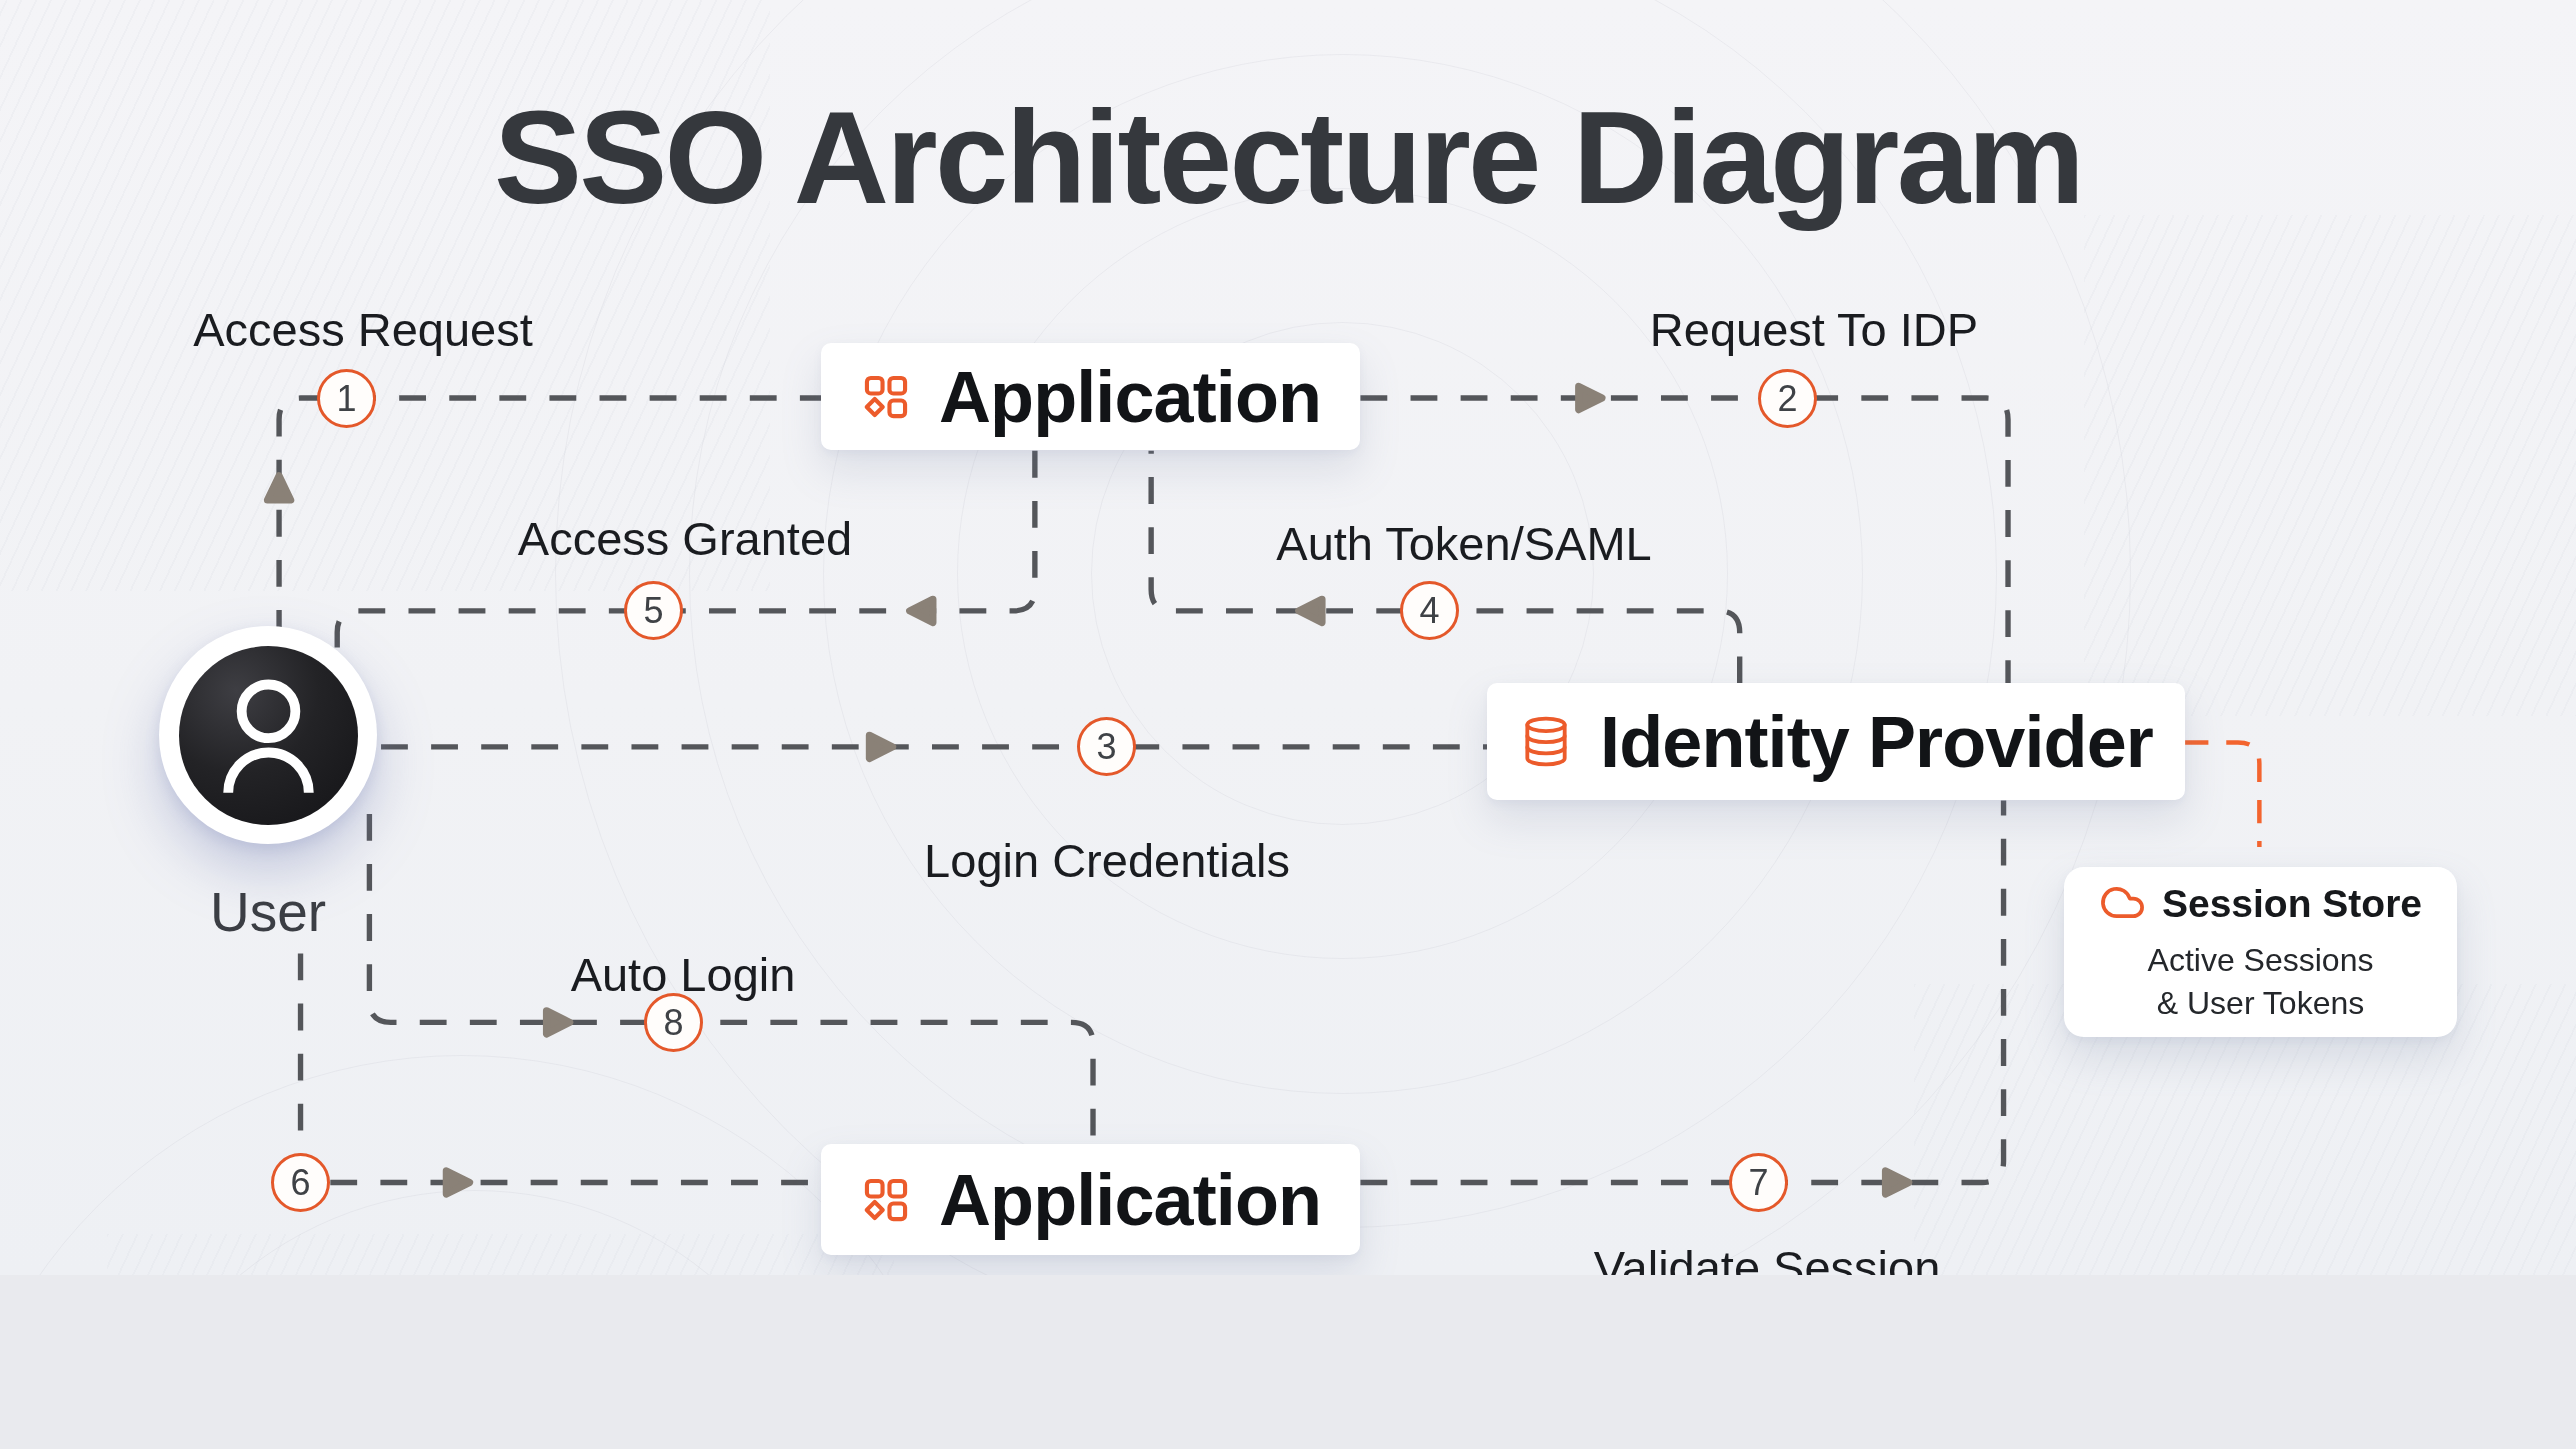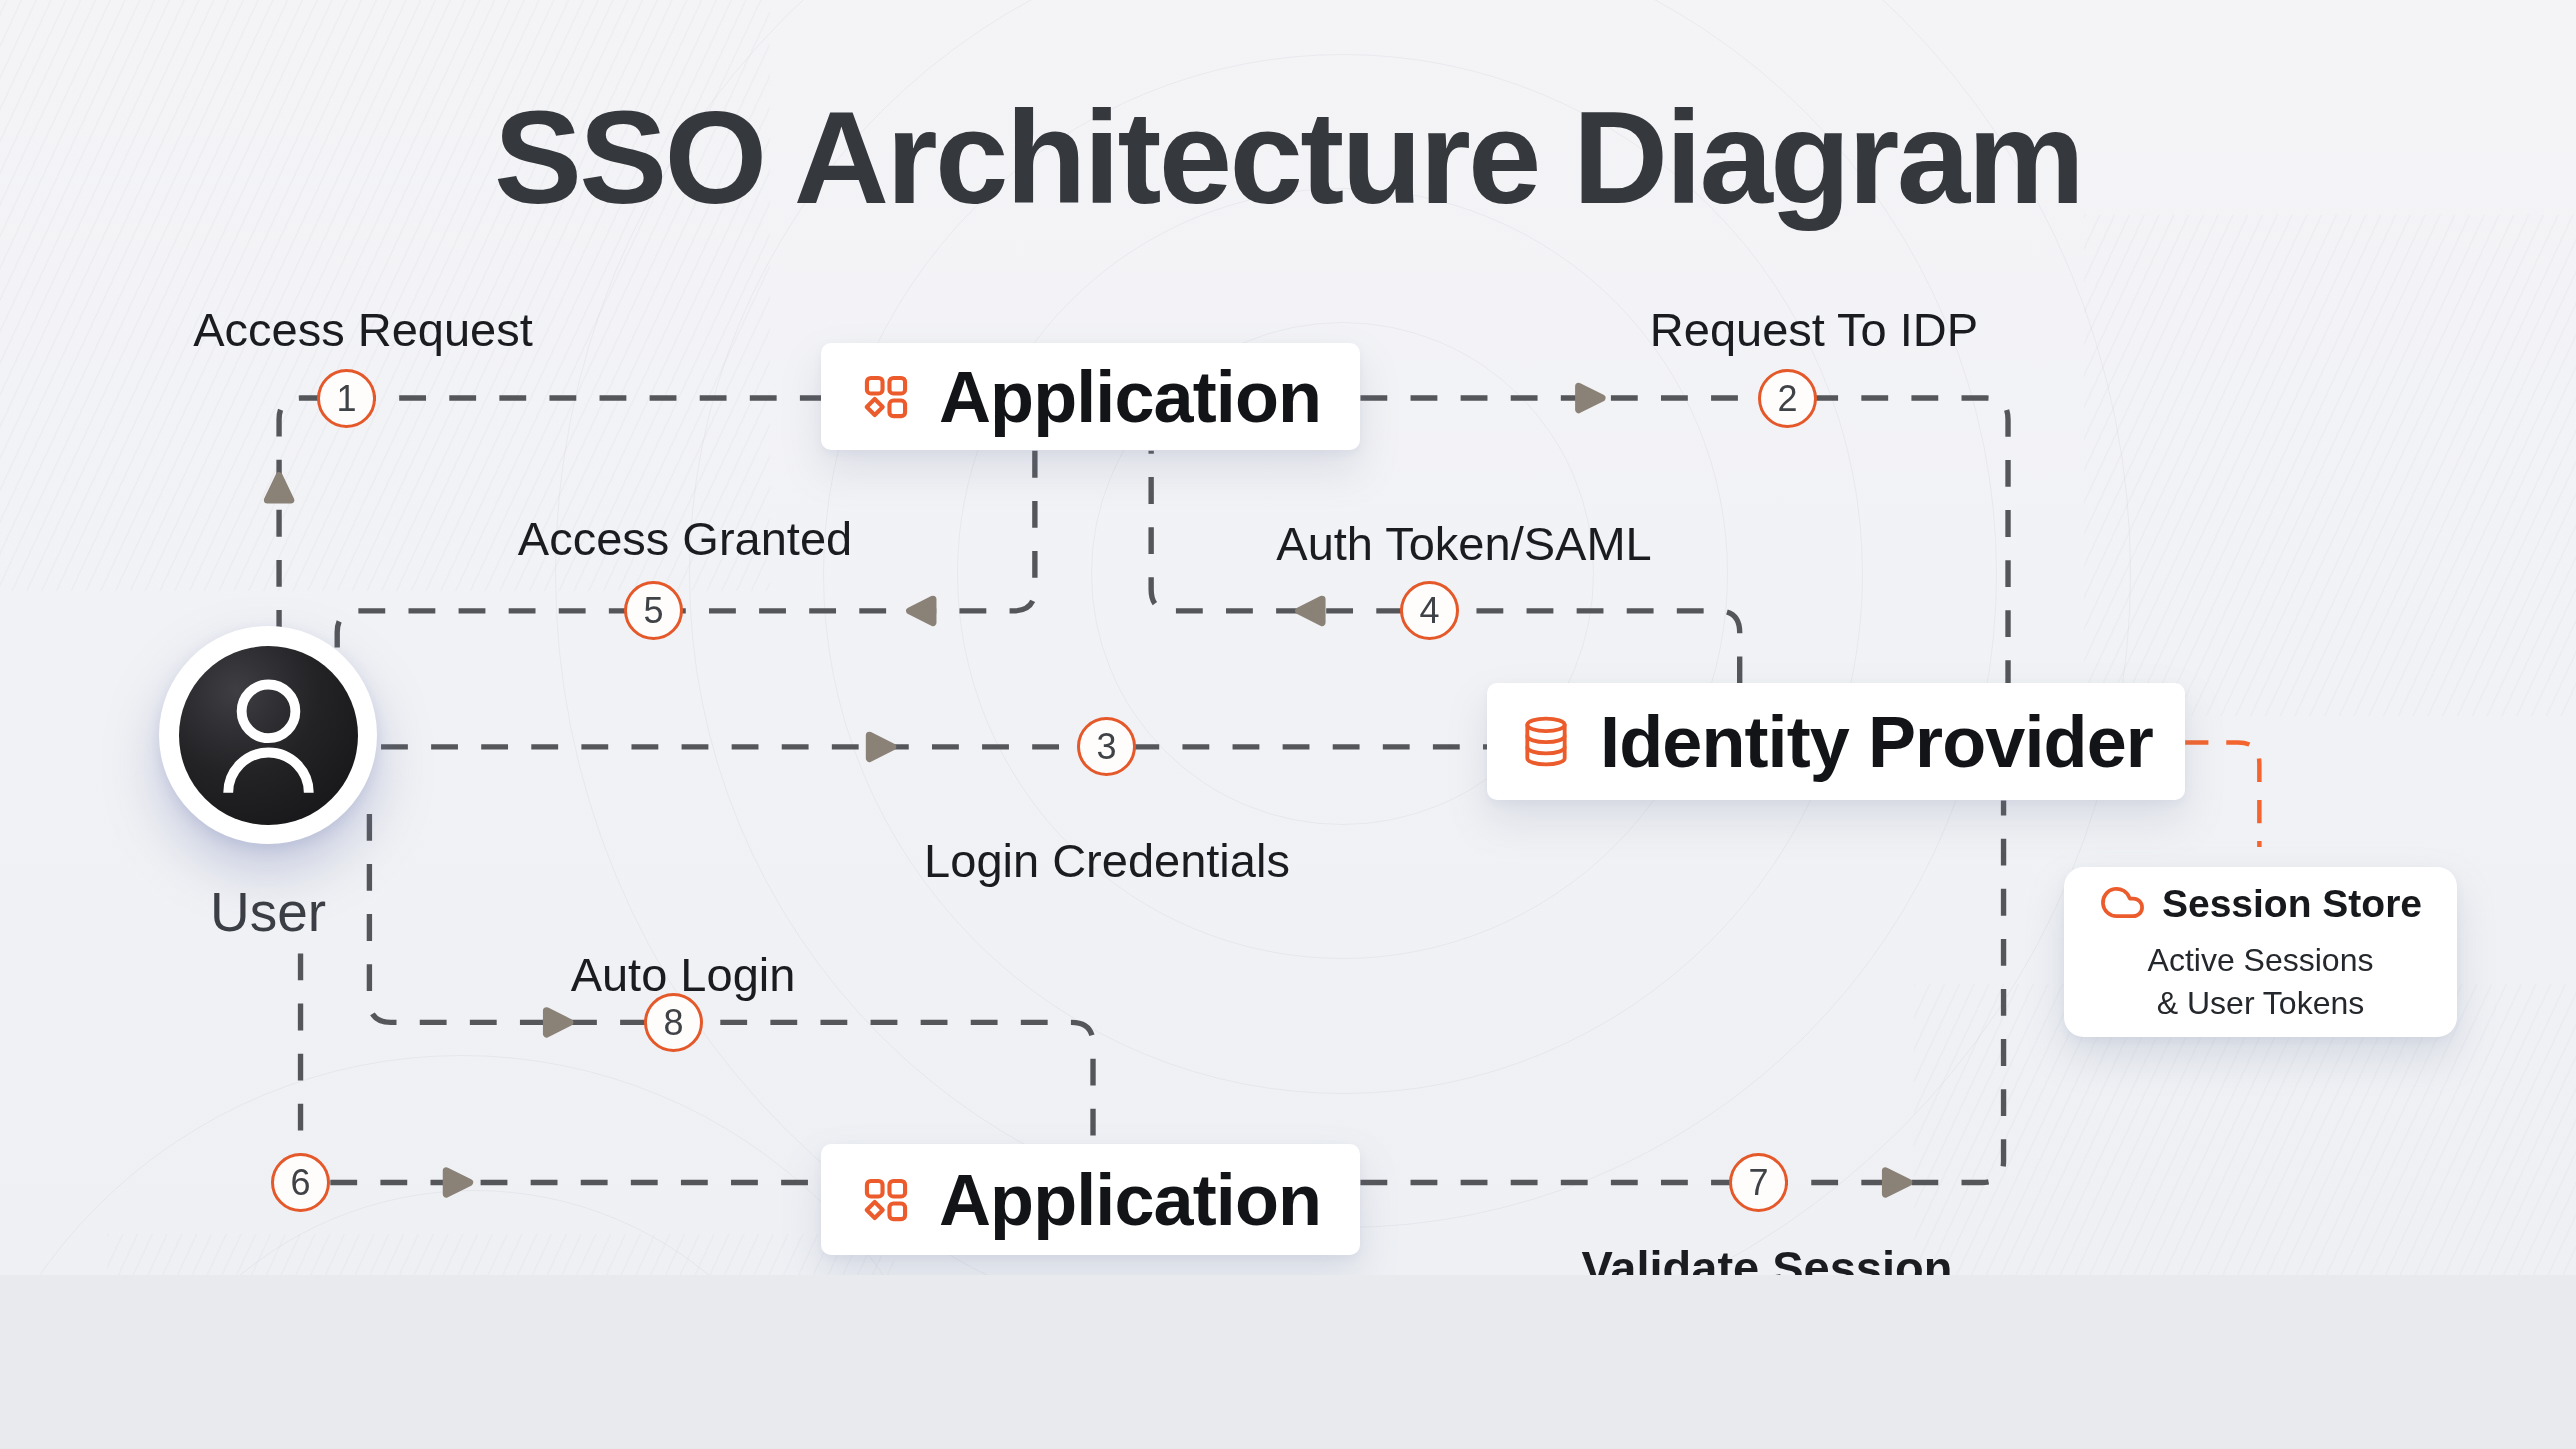--- a/index.html
+++ b/index.html
@@ -168,17 +168,17 @@
   <div class="badge" style="left:624px;top:581px;">5</div>
   <div class="badge" style="left:271px;top:1153px;">6</div>
   <div class="badge" style="left:1729px;top:1153px;">7</div>
   <div class="badge" style="left:644px;top:993px;">8</div>
 
   <div class="steplabel" style="left:363px;top:303px;">Access Request</div>
   <div class="steplabel" style="left:1814px;top:303px;">Request To IDP</div>
   <div class="steplabel" style="left:1107px;top:786px;margin-top:48px;">Login Credentials</div>
   <div class="steplabel" style="left:1464px;top:517px;">Auth Token/SAML</div>
   <div class="steplabel" style="left:685px;top:512px;">Access Granted</div>
-  <div class="steplabel" style="left:1767px;top:1241px;font-weight:bold;">Validate Session</div>
+  <div class="steplabel" style="left:1767px;top:1241px;">Validate Session</div>
   <div class="steplabel" style="left:683px;top:928px;margin-top:20px;">Auto Login</div>
 
 </div>
 
 
 </body></html>

